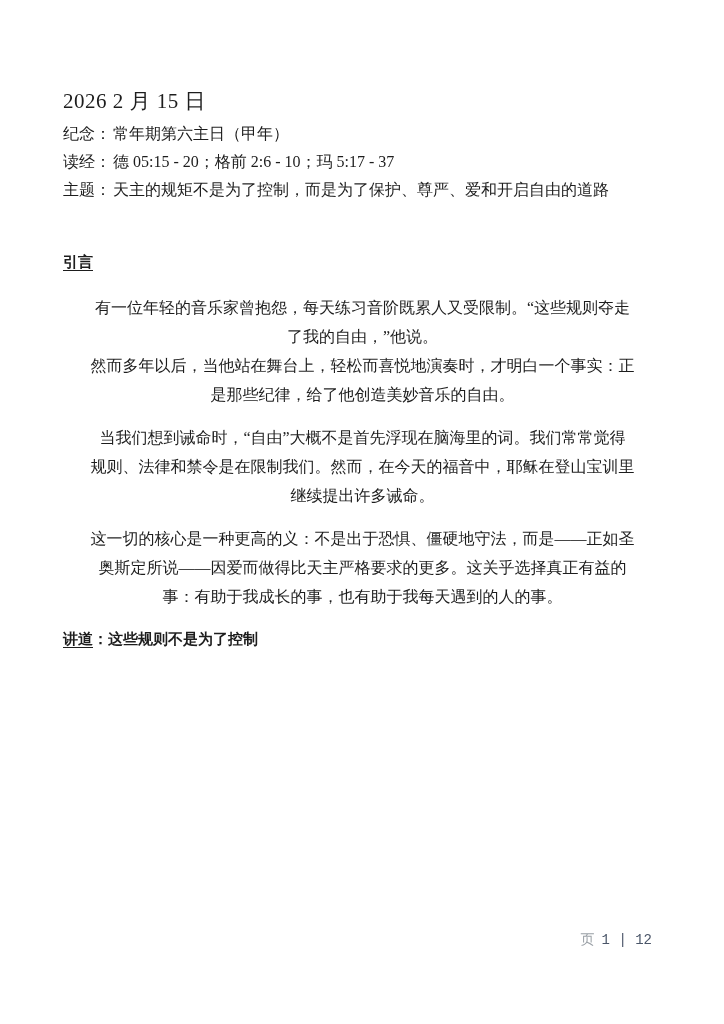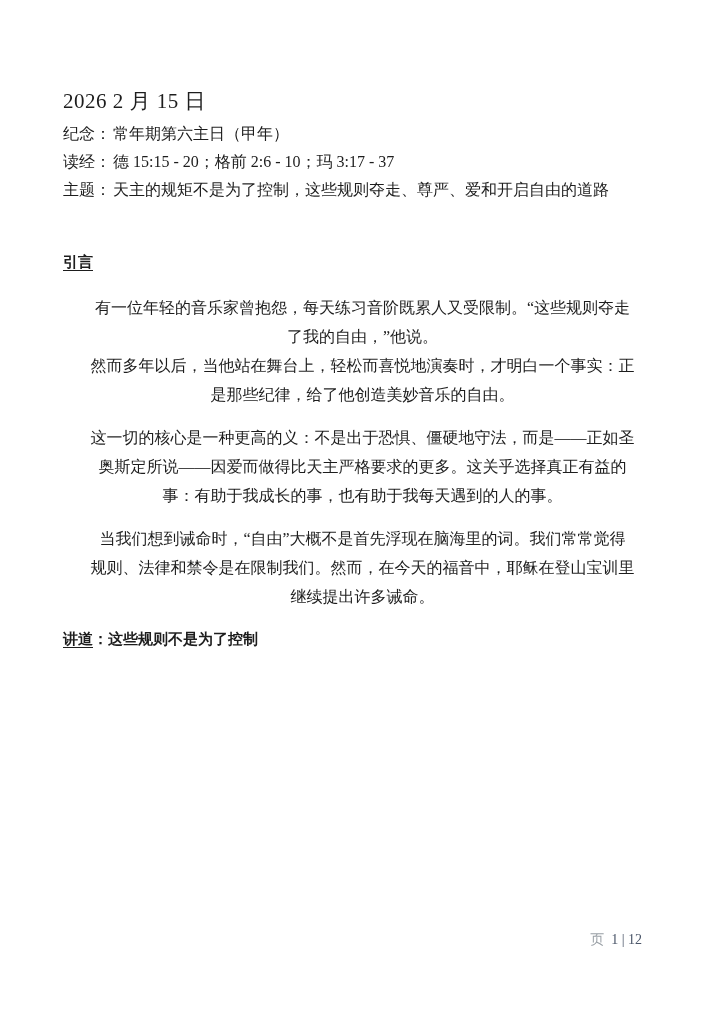--- a/index.html
+++ b/index.html
@@ -59,22 +59,22 @@
     line-height: 29px;
     white-space: pre-line;
     text-align: center;
   }
   .para.first-after-heading {
     margin-top: 16px;
   }
   .footer {
     position: absolute;
     top: 930px;
-    right: 82px;
-    font-family: Liberation Serif, serif;
+    right: 72px;
+    font-family: Liberation Mono, monospace;
     font-size: 14px;
     line-height: 20px;
     white-space: nowrap;
   }
   .footer .page-label {
     color: #9aa0a6;
     margin-right: 7px;
   }
   .footer .page-num {
     color: #4a5568;
@@ -83,36 +83,36 @@
 </head>
 <body>
 
 <div class="page">
   <div class="content">
 
     <h1 class="date">2026 2 月 15 日</h1>
 
     <div class="meta">
       <p class="meta-line"><span class="meta-label">纪念：</span><span>常年期第六主日（甲年）</span></p>
-      <p class="meta-line"><span class="meta-label">读经：</span><span>德 15:15 - 20；格前 2:6 - 10；玛 3:17 - 37</span></p>
-      <p class="meta-line"><span class="meta-label">主题：</span><span>天主的规矩不是为了控制，这些规则夺走、尊严、爱和开启自由的道路</span></p>
+      <p class="meta-line"><span class="meta-label">读经：</span><span>德 05:15 - 20；格前 2:6 - 10；玛 5:17 - 37</span></p>
+      <p class="meta-line"><span class="meta-label">主题：</span><span>天主的规矩不是为了控制，而是为了保护、尊严、爱和开启自由的道路</span></p>
     </div>
 
     <h2 class="section-heading"><span class="underlined">引言</span></h2>
 
     <p class="para first-after-heading">有一位年轻的音乐家曾抱怨，每天练习音阶既累人又受限制。“这些规则夺走
 了我的自由，”他说。
 然而多年以后，当他站在舞台上，轻松而喜悦地演奏时，才明白一个事实：正
 是那些纪律，给了他创造美妙音乐的自由。</p>
+    <p class="para">当我们想到诫命时，“自由”大概不是首先浮现在脑海里的词。我们常常觉得
+规则、法律和禁令是在限制我们。然而，在今天的福音中，耶稣在登山宝训里
+继续提出许多诫命。</p>
     <p class="para">这一切的核心是一种更高的义：不是出于恐惧、僵硬地守法，而是——正如圣
 奥斯定所说——因爱而做得比天主严格要求的更多。这关乎选择真正有益的
 事：有助于我成长的事，也有助于我每天遇到的人的事。</p>
-    <p class="para">当我们想到诫命时，“自由”大概不是首先浮现在脑海里的词。我们常常觉得
-规则、法律和禁令是在限制我们。然而，在今天的福音中，耶稣在登山宝训里
-继续提出许多诫命。</p>
 
     <h2 class="section-heading sermon"><span class="underlined">讲道</span><span>：这些规则不是为了控制</span></h2>
 
 
   </div>
 
   <div class="footer">
     <span class="page-label">页</span><span class="page-num">1 | 12</span>
   </div>
 </div>

